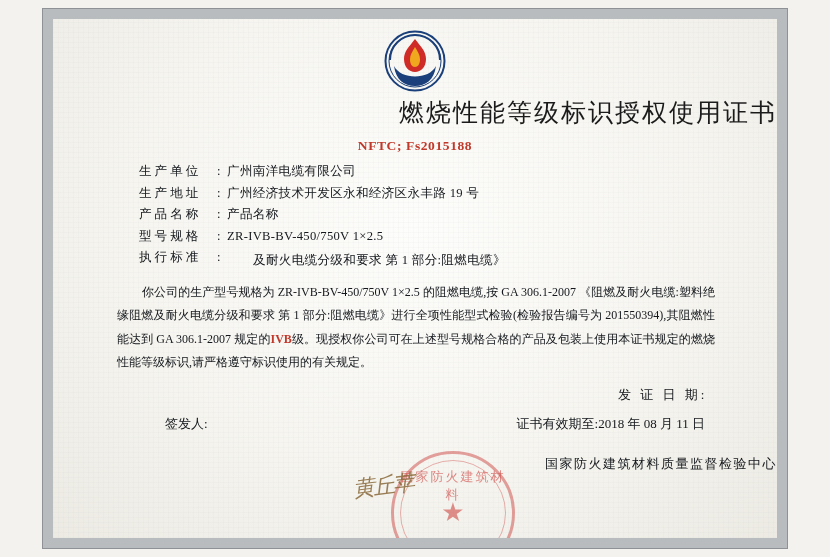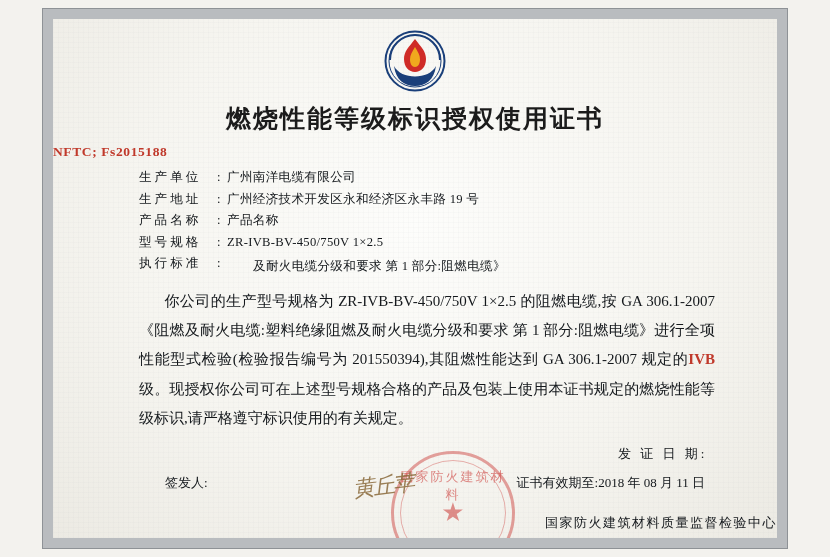--- a/index.html
+++ b/index.html
@@ -93,29 +93,29 @@
   }
   .emblem {
     display: inline-block;
     position: relative;
     width: 62px;
     height: 62px;
   }
 
   
   .doc-title {
-    text-align: center;
+    text-align: right;
     font-family: "Liberation Serif", "DejaVu Serif", serif;
     font-size: 25px;
-    font-weight: bold;
+    font-weight: normal;
     letter-spacing: 2px;
     color: #1b1b1b;
-    margin-top: 6px;
   }
   .cert-no {
+    text-align: center;
     color: #c0392b;
     font-size: 13.5px;
     letter-spacing: 0.6px;
     margin-top: 9px;
     font-weight: bold;
   }
 
   
   .fields {
     margin: 11px 0 0 0;
@@ -147,22 +147,22 @@
     line-height: 1.55;
   }
   .std-line2 {
     display: block;
     padding-left: 26px;
   }
 
   
   .body-par {
     margin: 10px 0 0 0;
-    padding: 0 62px 0 86px;
-    font-size: 15px;
+    padding: 0 62px 0 64px;
+    font-size: 12px;
     color: #14181c;
     line-height: 1.95;
     text-align: justify;
     text-justify: inter-ideograph;
   }
   .body-par .indent {
     display: inline-block;
     width: 25px;
   }
   .grade-mark {

